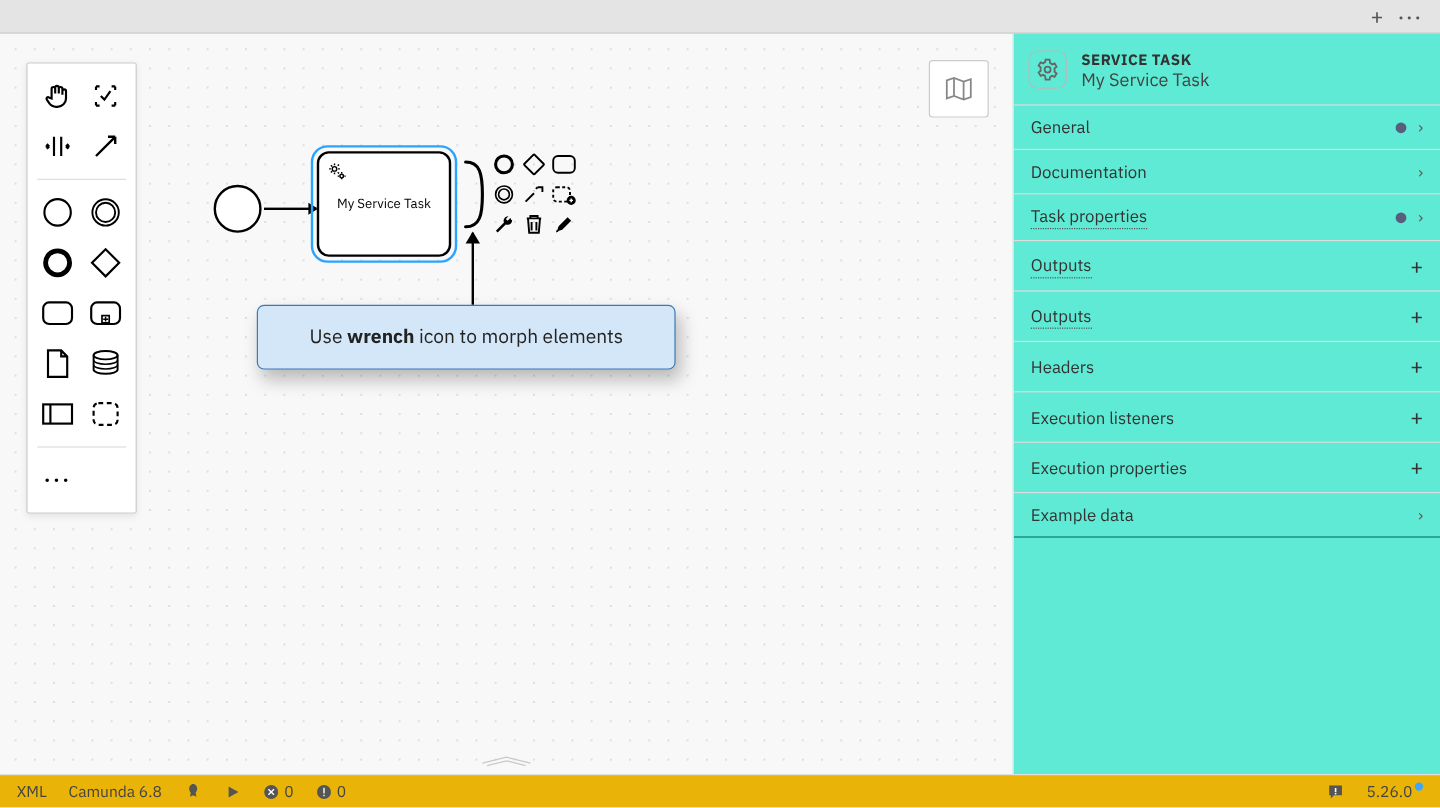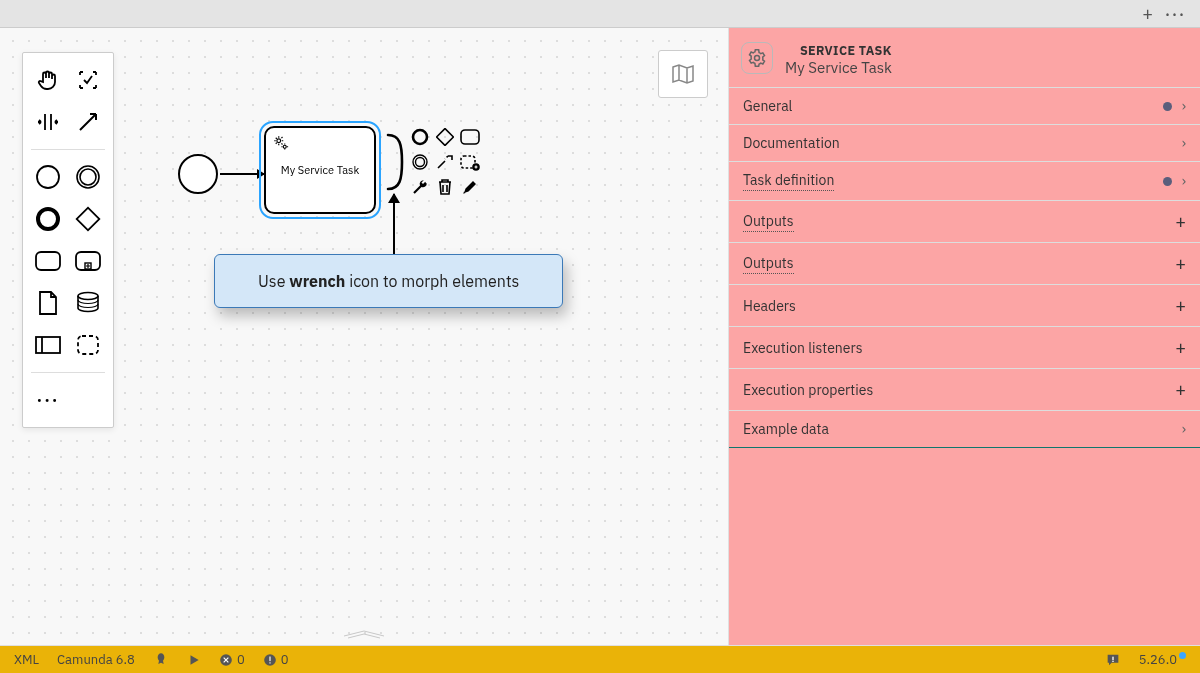--- a/index.html
+++ b/index.html
@@ -10,21 +10,21 @@
   .tab { display: flex; align-items: center; background: #fff; padding: 0 10px; gap: 6px; border-right: 1px solid #ccc; border-bottom: 3px solid #000; font-size: 12.5px; color: #333; }
   .tab .icon { width: 14px; height: 14px; display: inline-flex; }
   .tab .close { font-size: 14px; color: #666; cursor: pointer; }
   .tabbar-spacer { flex: 1; }
   .tabbar-right { display: flex; align-items: center; gap: 12px; padding-right: 14px; color: #555; }
   .tabbar-right span { font-size: 18px; cursor: pointer; }
 
   
   .main { display: flex; height: 617px; }
   .canvas-area { flex: 1; position: relative; background: radial-gradient(circle, #ddd 0.8px, transparent 0.8px); background-size: 16px 16px; background-position: 5px 5px; }
-  .panel { width: 472px; background: #fca5a5; border-left: 1px solid #e0e0e0; display: flex; flex-direction: column; text-align: right; }
+  .panel { width: 356px; background: #5eead4; border-left: 1px solid #e0e0e0; display: flex; flex-direction: column; }
 
   
   .palette { position: absolute; left: 22px; top: 24px; width: 92px; background: #fff; border: 1px solid #ccc; border-radius: 2px; padding: 8px 6px; box-shadow: 0 2px 6px rgba(0,0,0,0.08); display: grid; grid-template-columns: 1fr 1fr; gap: 4px 2px; }
   .palette .tool { width: 38px; height: 38px; display: flex; align-items: center; justify-content: center; cursor: pointer; }
   .palette hr { grid-column: 1 / -1; border: none; border-top: 1px solid #ddd; margin: 4px 2px; }
 
   
   .minimap { position: absolute; right: 20px; top: 22px; width: 50px; height: 48px; border: 1px solid #ccc; background: #fff; border-radius: 3px; display:flex; align-items:center; justify-content:center; }
 
   
@@ -281,21 +281,21 @@
     <div class="section">
       <span class="lbl">General</span>
       <span><span class="ind-dot"></span><span class="chev">›</span></span>
     </div>
     <div class="section">
       <span class="lbl">Documentation</span>
       <span class="chev">›</span>
     </div>
     <div class="section">
       <span class="lbl">
-          <span class="dotted-underline">Task definition</span>
+          <span class="dotted-underline">Task properties</span>
         </span>
       <span><span class="ind-dot"></span><span class="chev">›</span></span>
     </div>
     <div class="section">
       <span class="lbl">
           <span class="dotted-underline">Outputs</span>
         </span>
       <span class="plus">+</span>
     </div>
     <div class="section">

